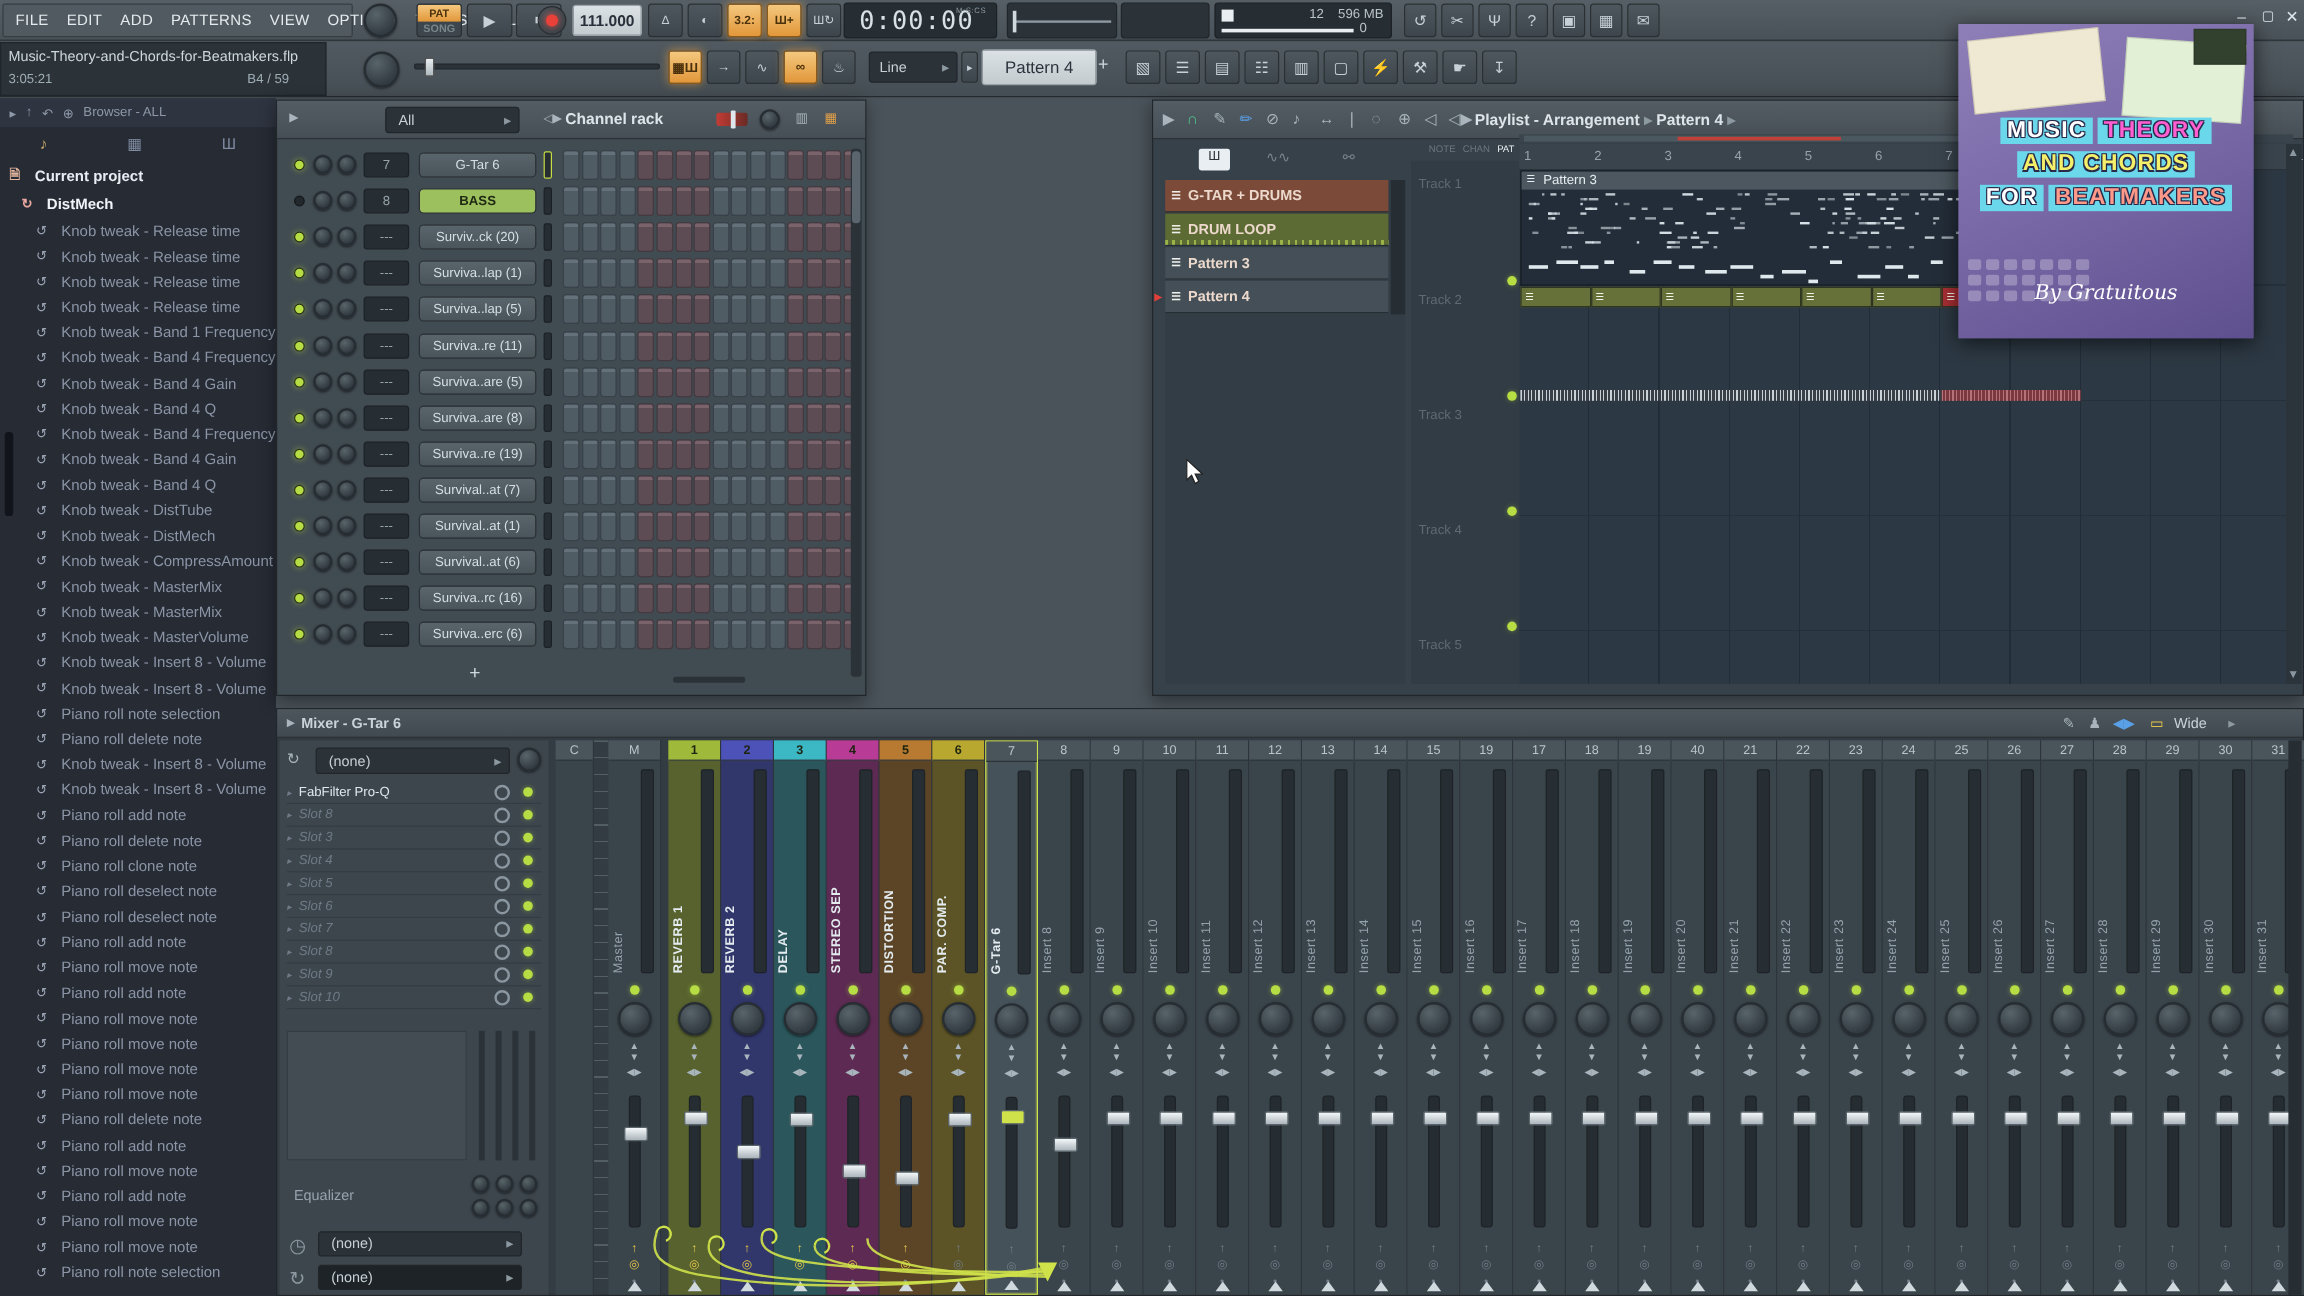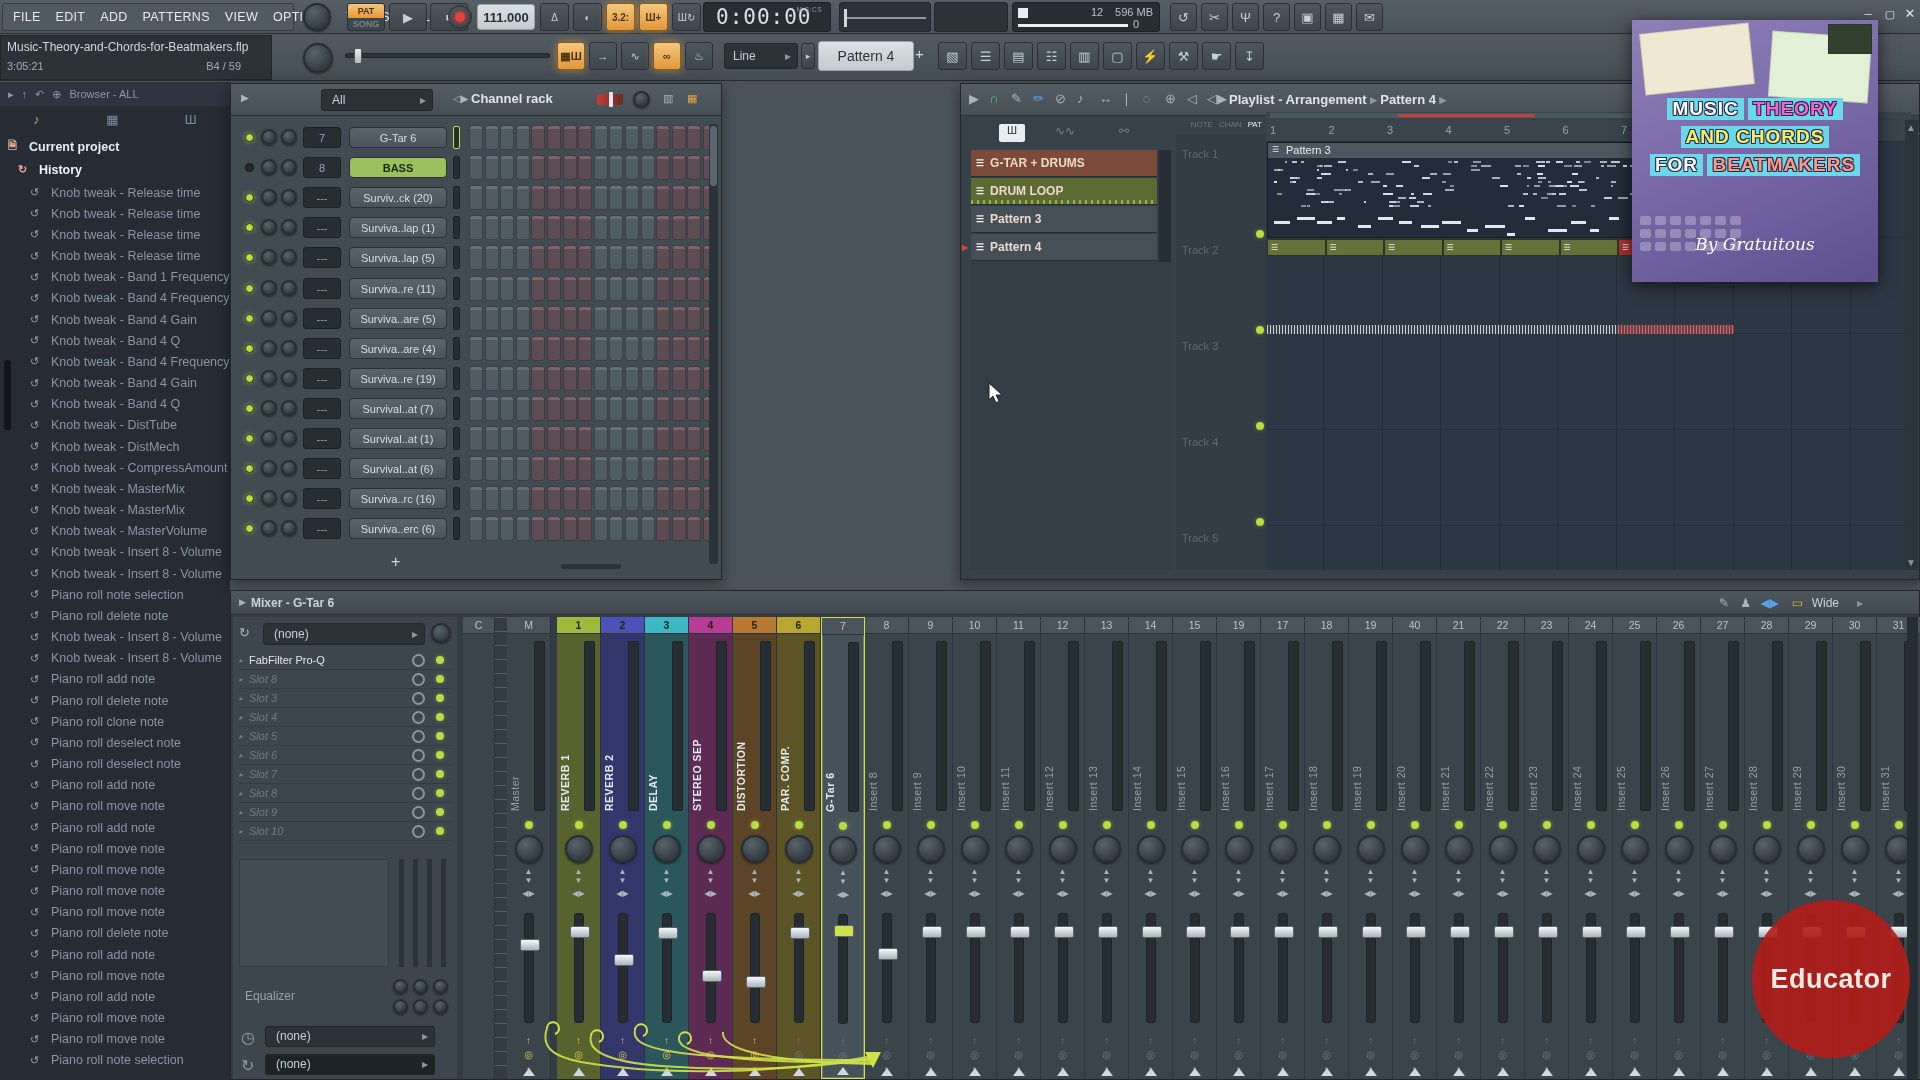--- a/index.html
+++ b/index.html
@@ -244,21 +244,21 @@
         <div>▦</div>
         <div>Ш</div>
       </div>
     <div id="btree">
         <div class="bitem broot" style="top: 54px;">
           <div class="ic">🗎</div>
           <div>Current project</div>
         </div>
         <div class="bitem bhist" style="top: 77px;">
           <div class="ic">↻</div>
-          <div>History</div>
+          <div>DistMech</div>
         </div>
         <div class="bitem" style="top: 100px;">
           <div class="ic">↺</div>
           <div>Knob tweak - Release time</div>
         </div>
         <div class="bitem" style="top: 121.17px;">
           <div class="ic">↺</div>
           <div>Knob tweak - Release time</div>
         </div>
         <div class="bitem" style="top: 142.34px;">
@@ -605,21 +605,21 @@
           <div class="step r" style="left: 419.2px;"></div>
           <div class="step r" style="left: 434.8px;"></div>
           <div class="step r" style="left: 450.4px;"></div>
           <div class="step r" style="left: 466px;"></div>
         </div>
         <div class="rrow" style="top: 250.7px;">
           <div class="rled"></div>
           <div class="rknob knob" style="left: 24px;"></div>
           <div class="rknob knob" style="left: 44px;"></div>
           <div class="rdisp">---</div>
-          <div class="rname">Surviva..are  (4)</div>
+          <div class="rname">Surviva..are  (8)</div>
           <div class="rmeter"></div>
           <div class="step" style="left: 232px;"></div>
           <div class="step" style="left: 247.6px;"></div>
           <div class="step" style="left: 263.2px;"></div>
           <div class="step" style="left: 278.8px;"></div>
           <div class="step r" style="left: 294.4px;"></div>
           <div class="step r" style="left: 310px;"></div>
           <div class="step r" style="left: 325.6px;"></div>
           <div class="step r" style="left: 341.2px;"></div>
           <div class="step" style="left: 356.8px;"></div>
@@ -1757,20 +1757,17 @@
         <div class="pad" style="left: 23px; top: 222px; width: 11px; height: 9px; opacity: 0.5;"></div>
         <div class="pad" style="left: 38px; top: 222px; width: 11px; height: 9px; opacity: 0.5;"></div>
         <div class="pad" style="left: 53px; top: 222px; width: 11px; height: 9px; opacity: 0.5;"></div>
         <div class="pad" style="left: 68px; top: 222px; width: 11px; height: 9px; opacity: 0.5;"></div>
         <div class="pad" style="left: 83px; top: 222px; width: 11px; height: 9px; opacity: 0.5;"></div>
         <div class="pad" style="left: 98px; top: 222px; width: 11px; height: 9px; opacity: 0.5;"></div>
       </div>
     <div id="artby">By Gratuitous</div>
   </div>
 
-  <div id="educator" class="z">
-      <span>Educator</span>
-    </div>
 
   <svg id="cursor" width="18" height="24">
     <polygon points="1,1 1,18 5,14 8,21 11,19 8,13 14,13" fill="#fff" stroke="#222" stroke-width="1"></polygon>
   </svg>
 </div>
 
 </body></html>

